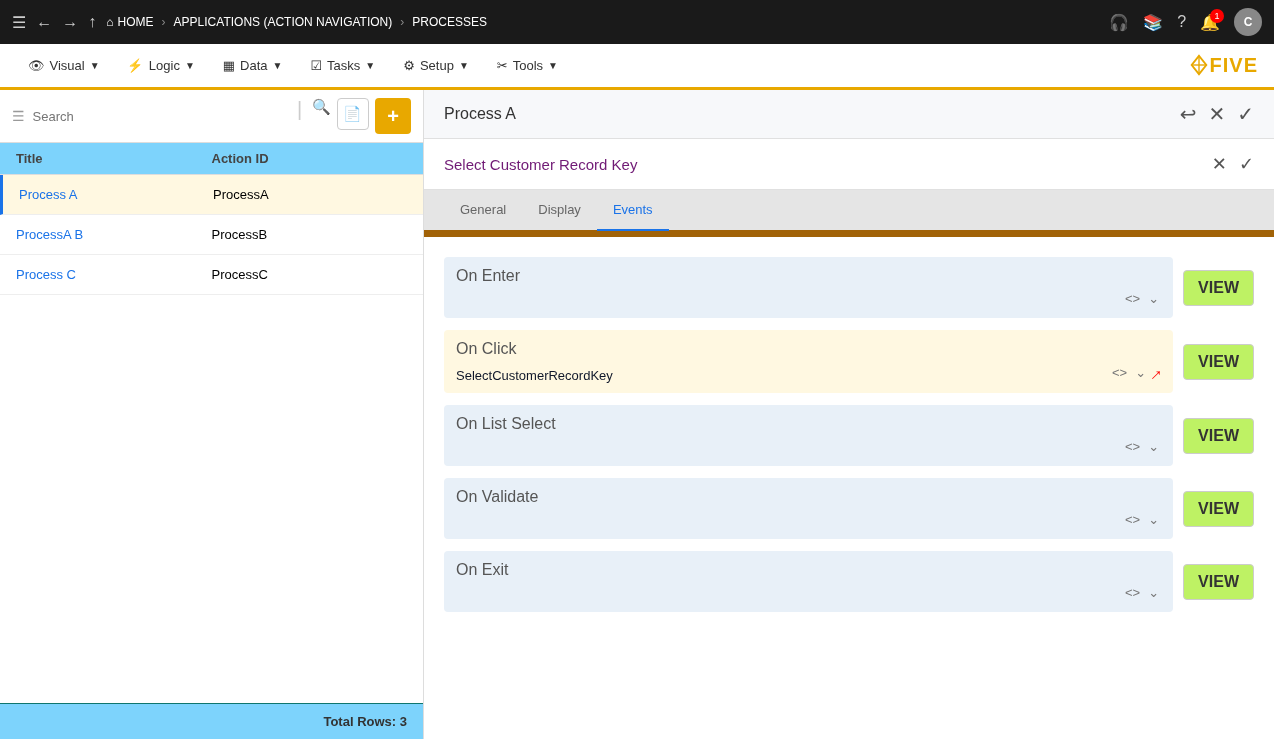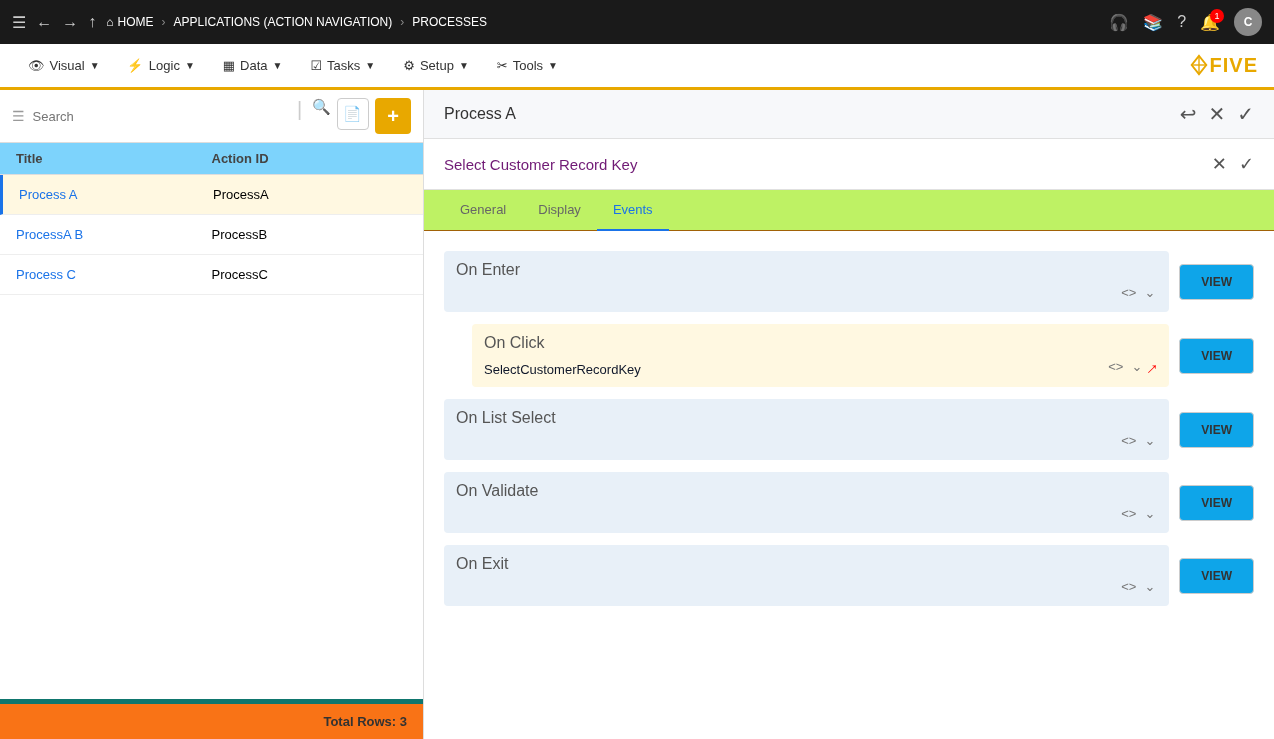--- a/index.html
+++ b/index.html
@@ -184,22 +184,22 @@
       color: #1a73e8;
     }
     .table-row.active { background: #fff8e1; border-left: 3px solid #1a73e8; }
     .table-row .col-title { color: #1a73e8; }
     .table-row .col-action { color: #000000; }
     .total-rows {
       padding: 10px 16px;
       font-weight: bold;
       color: #333;
       text-align: right;
-      border-top: 5px solid #0f766e;
-      background: #f97316;
+      border-top: 1px solid #0f766e;
+      background: #7dd3fc;
       font-size: 13px;
     }
 
     
     .right-panel {
       flex: 1;
       background: #f7f8fa;
       display: flex;
       flex-direction: column;
       overflow: hidden;
@@ -248,22 +248,22 @@
       font-size: 15px;
       font-weight: 500;
       color: #701a75;
       flex: 1;
     }
 
     
     .tabs {
       display: flex;
       padding: 0 20px;
-      border-bottom: 1px solid #a16207;
-      background: #bef264;
+      border-bottom: 7px solid #a16207;
+      background: #e5e5e5;
       align-items: flex-end;
     }
     .tab {
       padding: 12px 16px;
       cursor: pointer;
       color: #666;
       font-size: 13px;
       border-bottom: 2px solid transparent;
       margin-bottom: -1px;
     }
@@ -292,21 +292,20 @@
       background: #e8f0f8;
       border-radius: 4px;
       padding: 10px 12px;
       min-height: 50px;
       display: flex;
       flex-direction: column;
       justify-content: space-between;
     }
     .event-field.highlighted {
       background: #fff8e1;
-      margin-left: 28px;
     }
     .event-label {
       color: #555;
       font-size: 16px;
       margin-bottom: 4px;
     }
     .event-value {
       color: #0f172a;
       font-size: 13px;
       font-weight: 500;
@@ -323,26 +322,26 @@
     }
     .event-icon-btn {
       background: none;
       border: none;
       cursor: pointer;
       color: #777;
       font-size: 13px;
       padding: 2px;
     }
     .view-btn {
-      background: #0ea5e9;
+      background: #bef264;
       border: 1px solid #ccc;
       border-radius: 4px;
-      padding: 8px 21px;
-      cursor: pointer;
-      font-size: 12px;
+      padding: 8px 14px;
+      cursor: pointer;
+      font-size: 16px;
       font-weight: bold;
       color: #333;
       white-space: nowrap;
       align-self: center;
       height: 36px;
     }
 
     
     .arrow-indicator {
       color: red;

